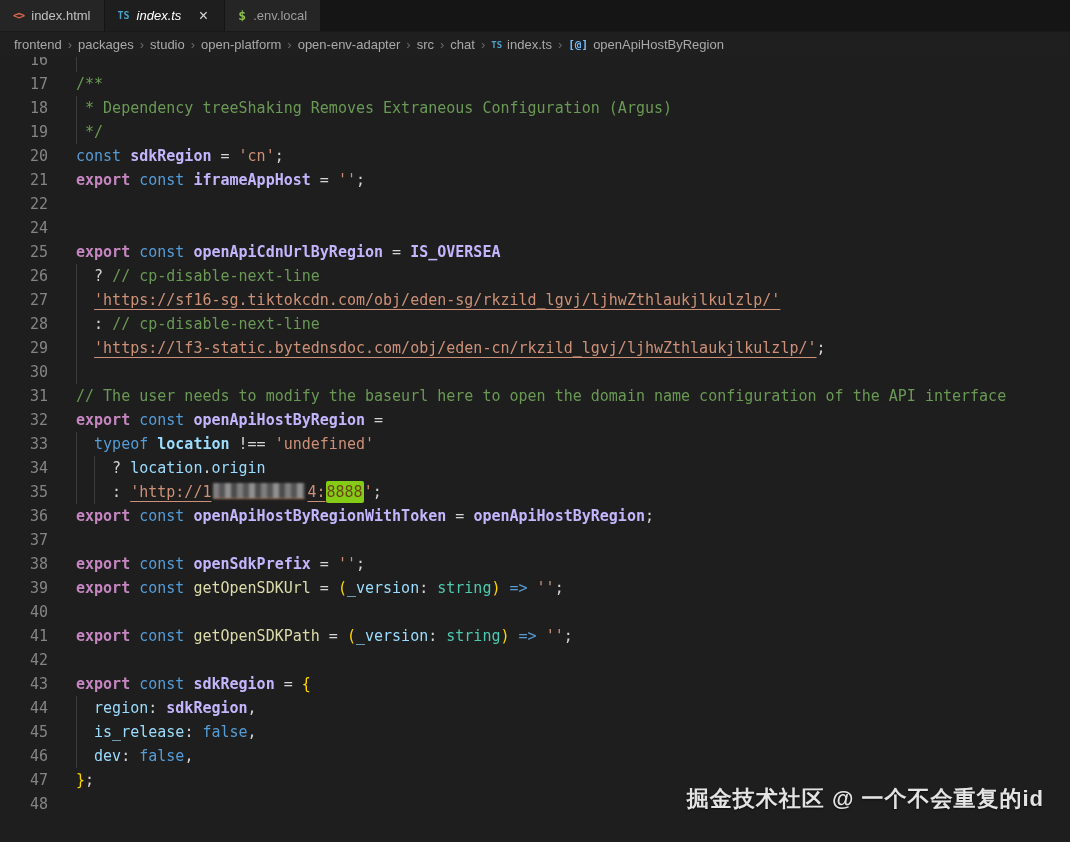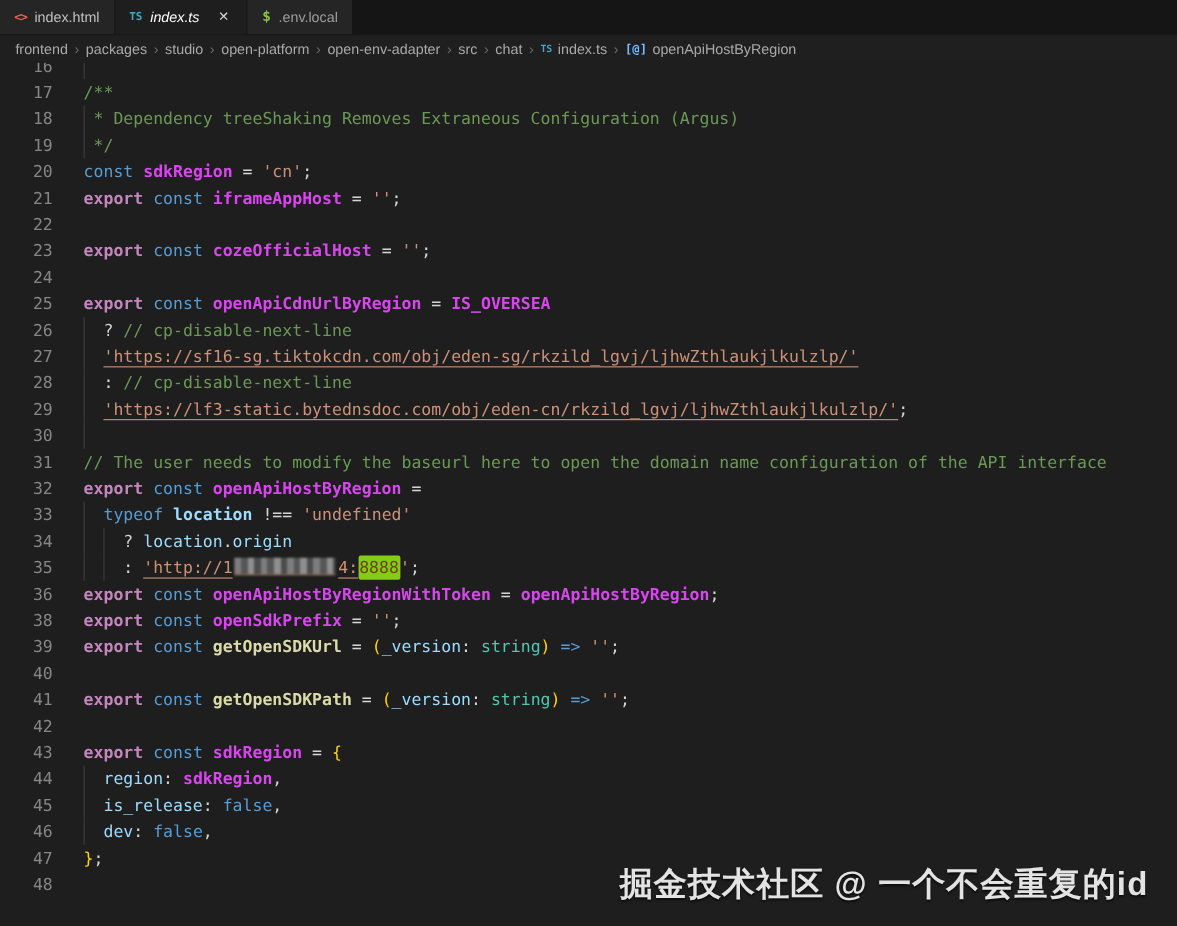--- a/index.html
+++ b/index.html
@@ -35,39 +35,39 @@
   .viewport{position:absolute;top:57px;left:0;right:0;bottom:0;overflow:hidden;background:#1e1e1e;}
   .code{margin-top:-9px;font-family:"DejaVu Sans Mono",monospace;font-size:15px;}
   .code-row{position:relative;height:24px;line-height:24px;}
   .line-num{position:absolute;left:0;top:0;width:48px;text-align:right;color:#858585;}
   .line-text{position:absolute;left:76px;top:0;white-space:pre;}
   .indent-guide{position:absolute;top:0;bottom:0;width:1px;background:#3c3c3c;}
   .tk{white-space:pre;}
   .pun{color:#d4d4d4;}
   .kw1{color:#c586c0;font-weight:bold;}
   .kw2{color:#569cd6;}
-  .var{color:#d946ef;font-weight:bold;}
-  .fn{color:#dcdcaa;font-weight:bold;}
+  .var{color:#c4b5fd;font-weight:bold;}
+  .fn{color:#dcdcaa;font-weight:normal;}
   .prop{color:#9cdcfe;}
   .propB{color:#9cdcfe;font-weight:bold;}
   .str{color:#ce9178;}
   .strU{color:#ce9178;text-decoration:underline;text-decoration-thickness:1px;text-underline-offset:4px;}
   .com{color:#6a9955;}
   .typ{color:#4ec9b0;}
   .brkt{color:#ffd700;}
   .find{background:#84cc16;color:#6b4612;border-radius:2px;padding:2px 1px;}
   .blur{display:inline-block;width:92px;height:15px;vertical-align:-2px;margin:0 2px;
     border-bottom:1px solid #a8765c;
     background-image:
       repeating-linear-gradient(90deg,#7d7d7d 0 6px,#565656 6px 12px,#8f8f8f 12px 18px,#4d4d4d 18px 24px),
       repeating-linear-gradient(0deg,rgba(0,0,0,0) 0 5px,rgba(0,0,0,0.3) 5px 10px);
     filter:blur(1.2px);}
 
   
-  .watermark{position:absolute;top:784px;right:26px;font-size:30px;font-weight:bold;color:#e3e3e3;
+  .watermark{position:absolute;top:784px;right:26px;font-size:22px;font-weight:bold;color:#e3e3e3;
     letter-spacing:1px;text-shadow:0 1px 2px rgba(0,0,0,.6);}
 </style>
 </head>
 <body>
 
 <div class="app">
 
   <div class="tabbar">
     <div class="tab first">
       <span class="ficon icon-html">&lt;&gt;</span>
@@ -143,24 +143,20 @@
         </div>
         <div class="code-row">
           <span class="line-num">21</span>
           <span class="line-text"><span class="tk kw1">export</span><span class="tk pun"> </span><span class="tk kw2">const</span><span class="tk pun"> </span><span class="tk var">iframeAppHost</span><span class="tk pun"> = </span><span class="tk str">''</span><span class="tk pun">;</span></span>
         </div>
         <div class="code-row">
           <span class="line-num">22</span>
           <span class="line-text"></span>
         </div>
         <div class="code-row">
-          <span class="line-num">23</span>
-          <span class="line-text"><span class="tk kw1">export</span><span class="tk pun"> </span><span class="tk kw2">const</span><span class="tk pun"> </span><span class="tk var">cozeOfficialHost</span><span class="tk pun"> = </span><span class="tk str">''</span><span class="tk pun">;</span></span>
-        </div>
-        <div class="code-row">
           <span class="line-num">24</span>
           <span class="line-text"></span>
         </div>
         <div class="code-row">
           <span class="line-num">25</span>
           <span class="line-text"><span class="tk kw1">export</span><span class="tk pun"> </span><span class="tk kw2">const</span><span class="tk pun"> </span><span class="tk var">openApiCdnUrlByRegion</span><span class="tk pun"> = </span><span class="tk var">IS_OVERSEA</span></span>
         </div>
         <div class="code-row">
           <span class="indent-guide" style="left: 76px;"></span>
           <span class="line-num">26</span>
@@ -209,20 +205,24 @@
           <span class="indent-guide" style="left: 76px;"></span>
           <span class="indent-guide" style="left: 94px;"></span>
           <span class="line-num">35</span>
           <span class="line-text"><span class="tk pun">    : </span><span class="tk strU">'http://1</span><span class="tk blur"></span><span class="tk strU">4:</span><span class="tk find">8888</span><span class="tk str">'</span><span class="tk pun">;</span></span>
         </div>
         <div class="code-row">
           <span class="line-num">36</span>
           <span class="line-text"><span class="tk kw1">export</span><span class="tk pun"> </span><span class="tk kw2">const</span><span class="tk pun"> </span><span class="tk var">openApiHostByRegionWithToken</span><span class="tk pun"> = </span><span class="tk var">openApiHostByRegion</span><span class="tk pun">;</span></span>
         </div>
         <div class="code-row">
+          <span class="line-num">37</span>
+          <span class="line-text"></span>
+        </div>
+        <div class="code-row">
           <span class="line-num">38</span>
           <span class="line-text"><span class="tk kw1">export</span><span class="tk pun"> </span><span class="tk kw2">const</span><span class="tk pun"> </span><span class="tk var">openSdkPrefix</span><span class="tk pun"> = </span><span class="tk str">''</span><span class="tk pun">;</span></span>
         </div>
         <div class="code-row">
           <span class="line-num">39</span>
           <span class="line-text"><span class="tk kw1">export</span><span class="tk pun"> </span><span class="tk kw2">const</span><span class="tk pun"> </span><span class="tk fn">getOpenSDKUrl</span><span class="tk pun"> = </span><span class="tk brkt">(</span><span class="tk prop">_version</span><span class="tk pun">: </span><span class="tk typ">string</span><span class="tk brkt">)</span><span class="tk pun"> </span><span class="tk kw2">=&gt;</span><span class="tk pun"> </span><span class="tk str">''</span><span class="tk pun">;</span></span>
         </div>
         <div class="code-row">
           <span class="line-num">40</span>
           <span class="line-text"></span>

